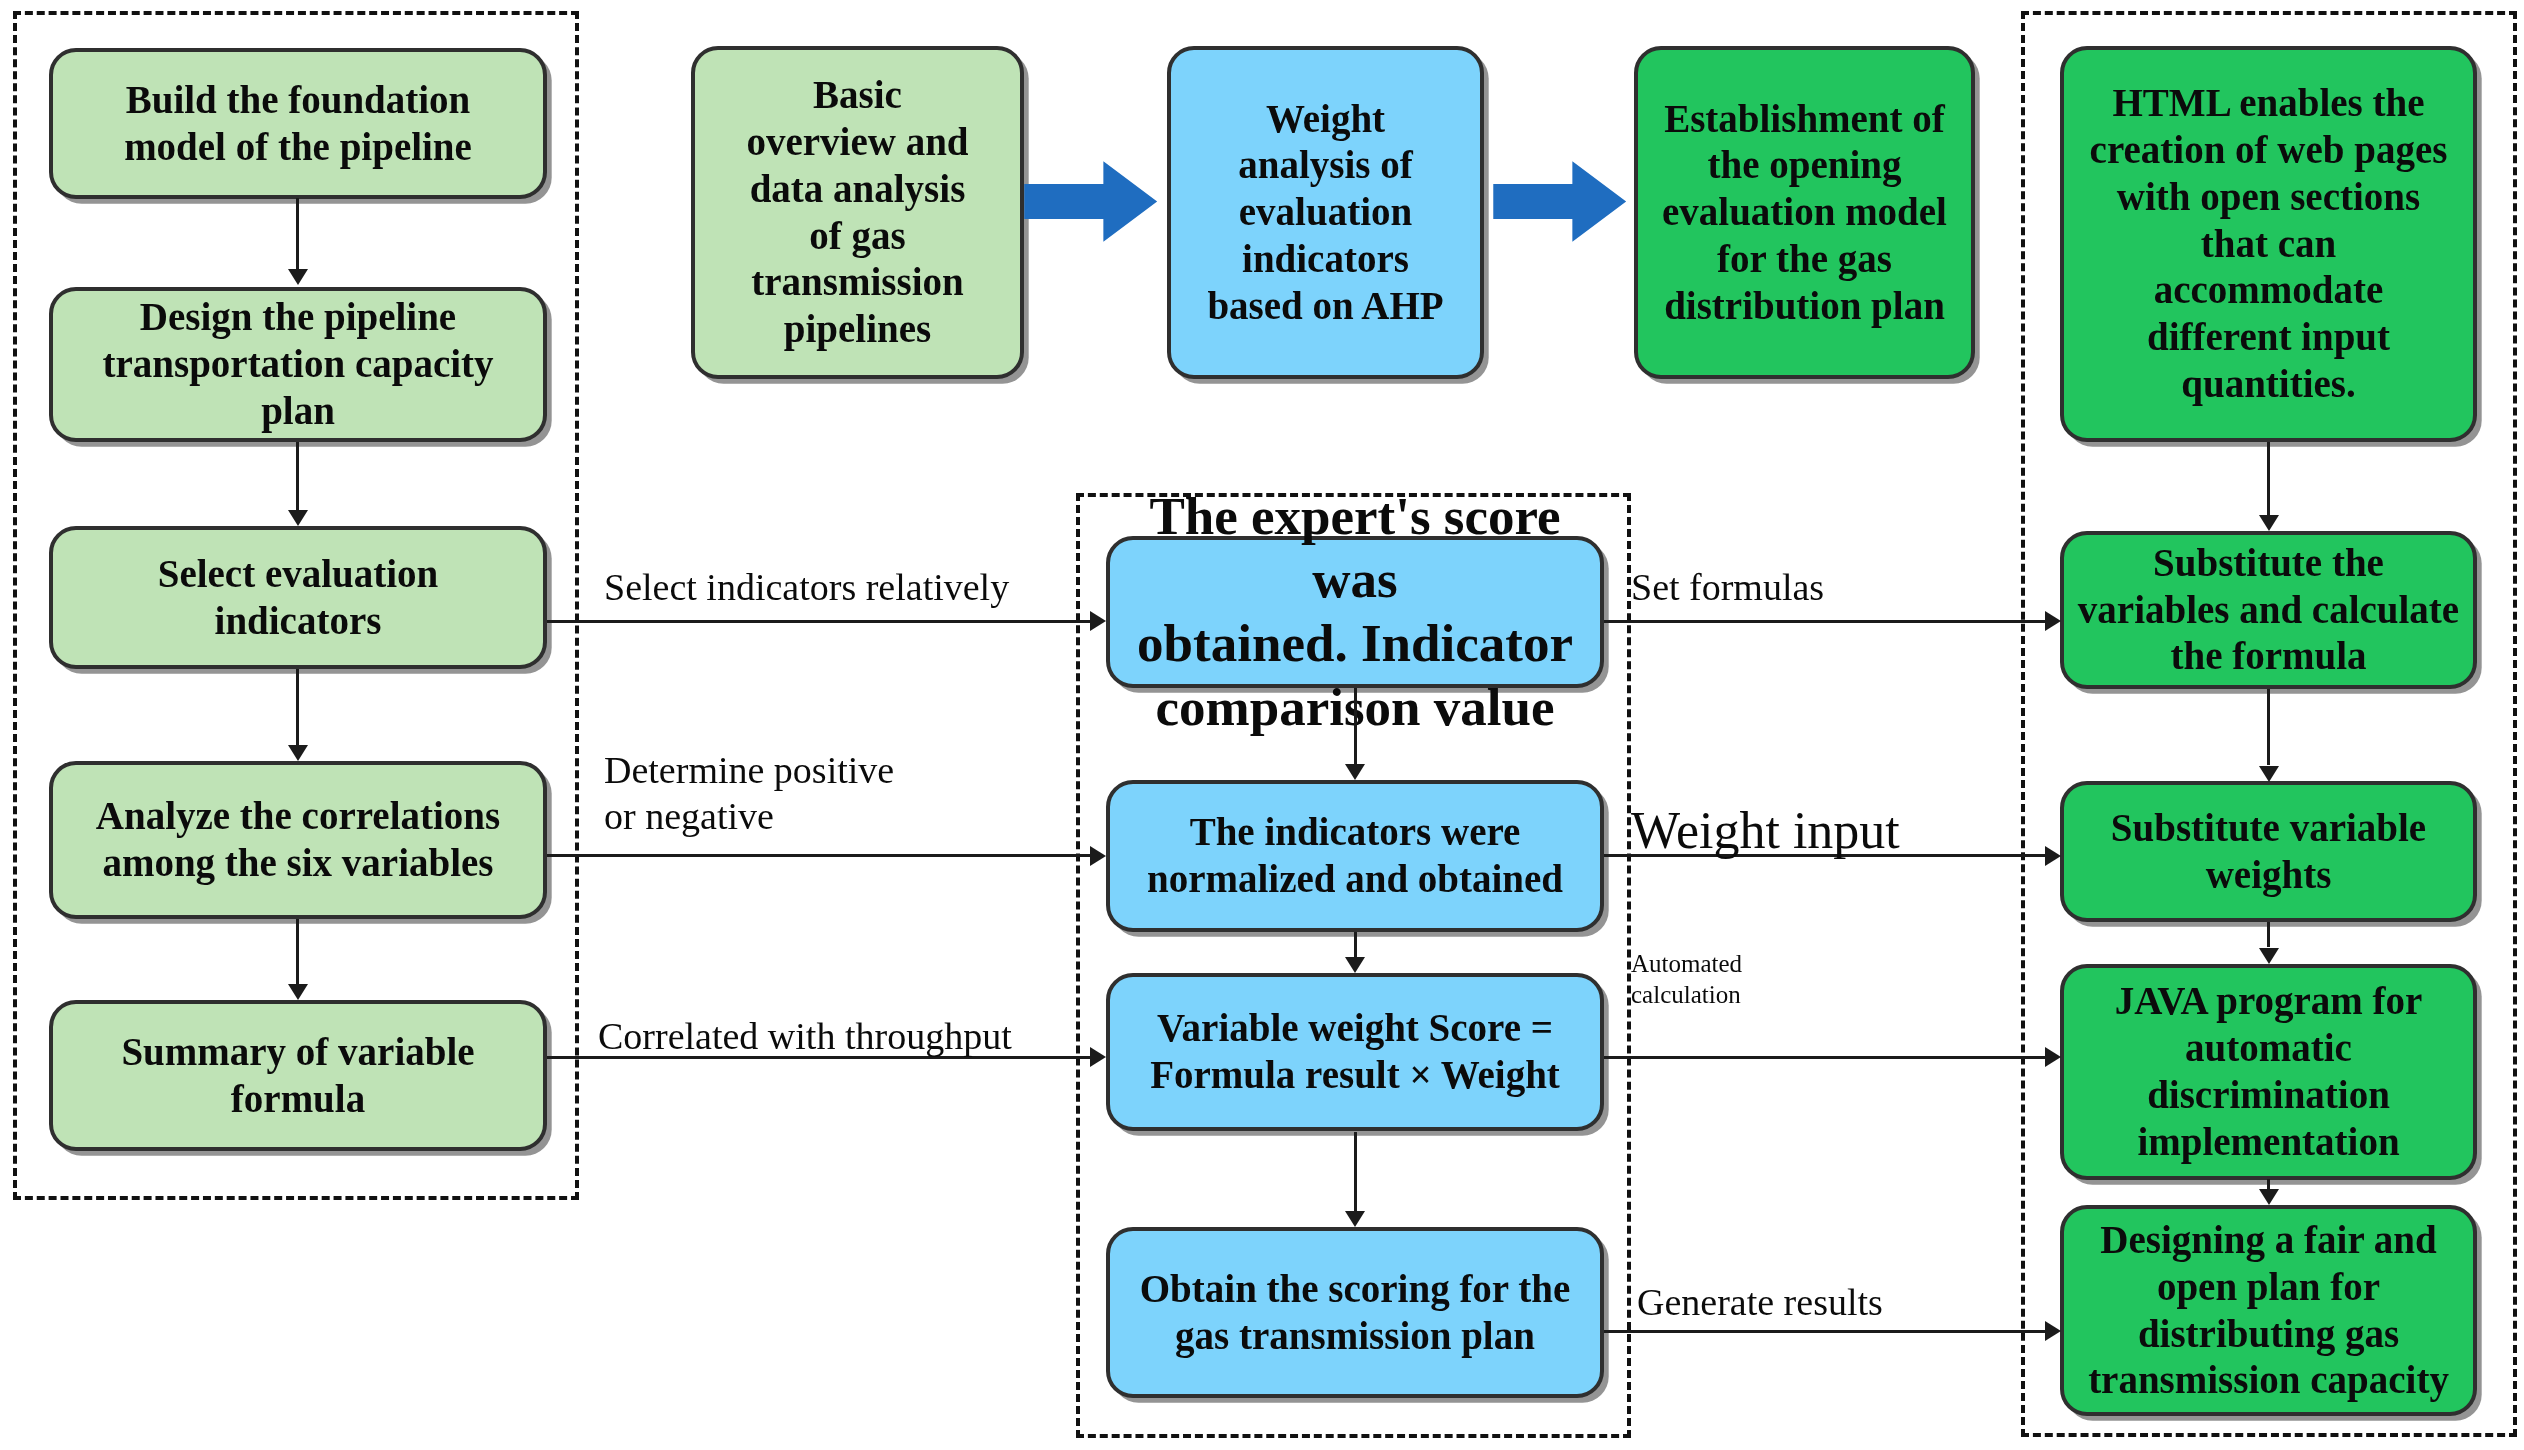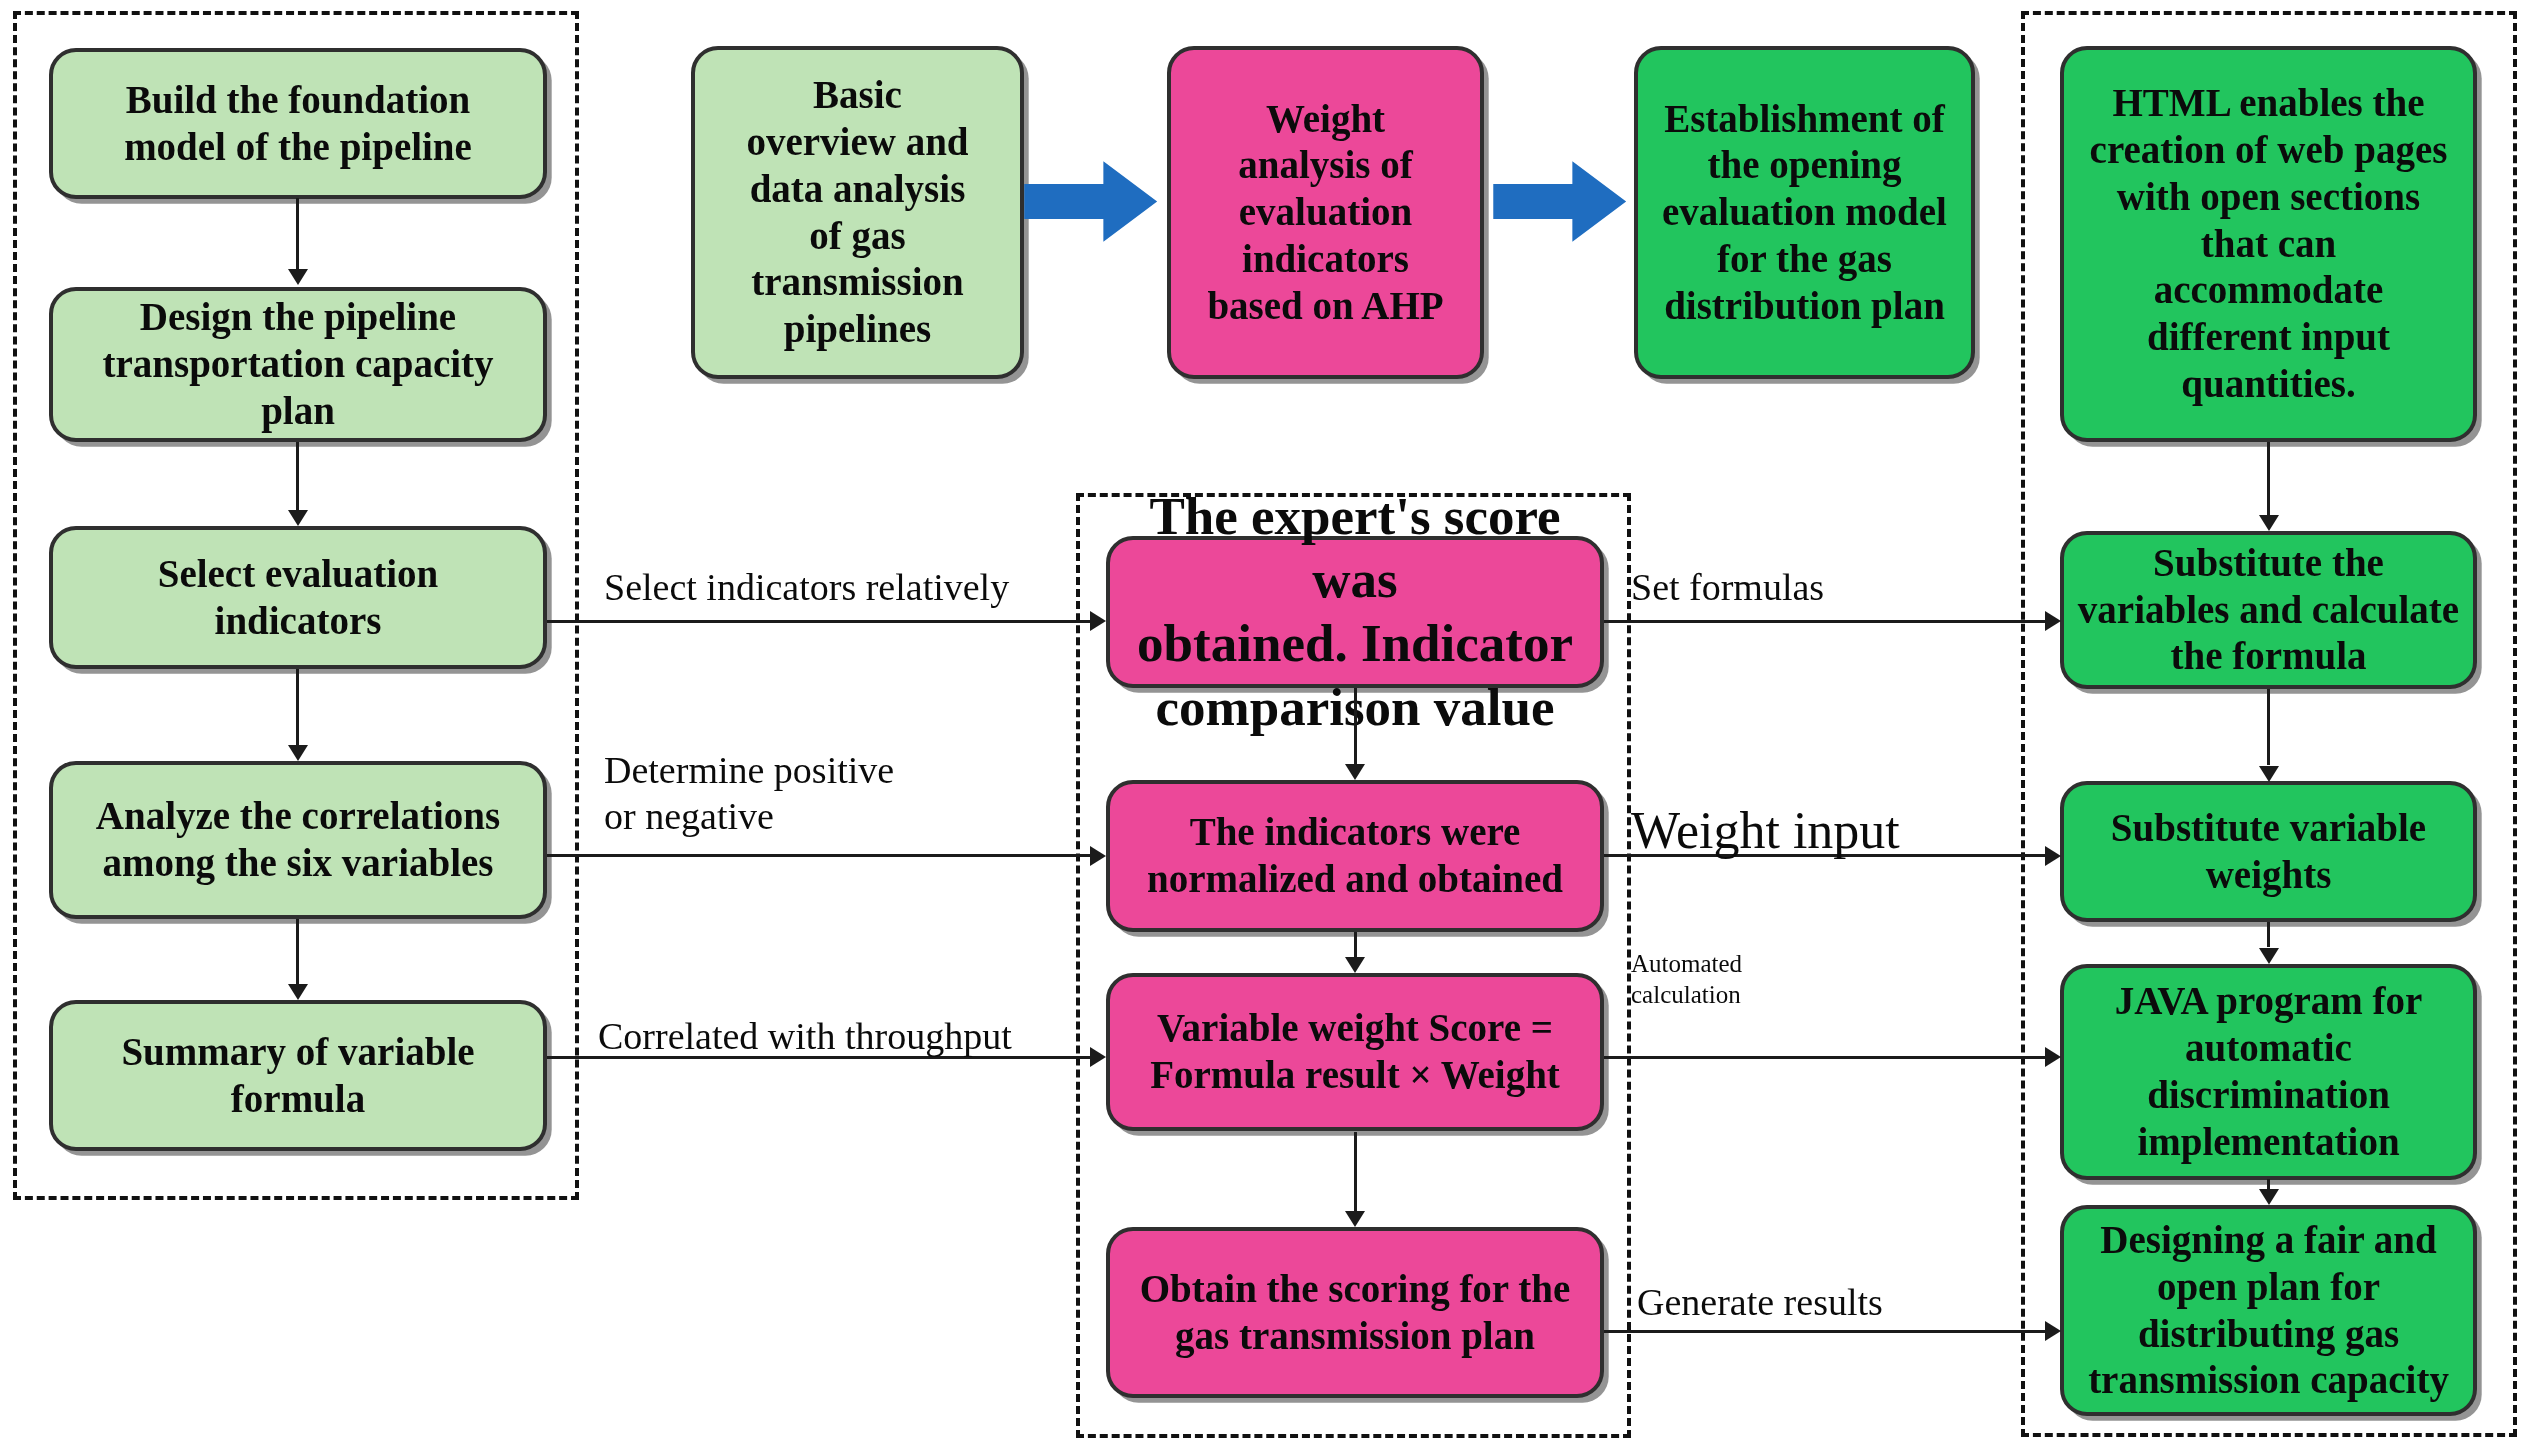--- a/index.html
+++ b/index.html
@@ -35,21 +35,21 @@
     justify-content: center;
     text-align: center;
     color: #0b0b0b;
     line-height: 1.20;
     padding: 4.8px 11px;
     box-shadow: 5.5px 5.5px 0 -0.8px rgba(60,60,60,0.55);
     white-space: pre-line;
     font-weight: bold;
   }
   .node.green  { background: #bfe3b6; }
-  .node.blue   { background: #ec4899; }
+  .node.blue   { background: #7dd3fc; }
   .node.yellow { background: #22c55e; }
 
   
   .hline, .vline {
     position: absolute;
     background: #1b1b1b;
   }
   .hline { height: 3.2px; }
   .vline { width: 3.2px; }
 

